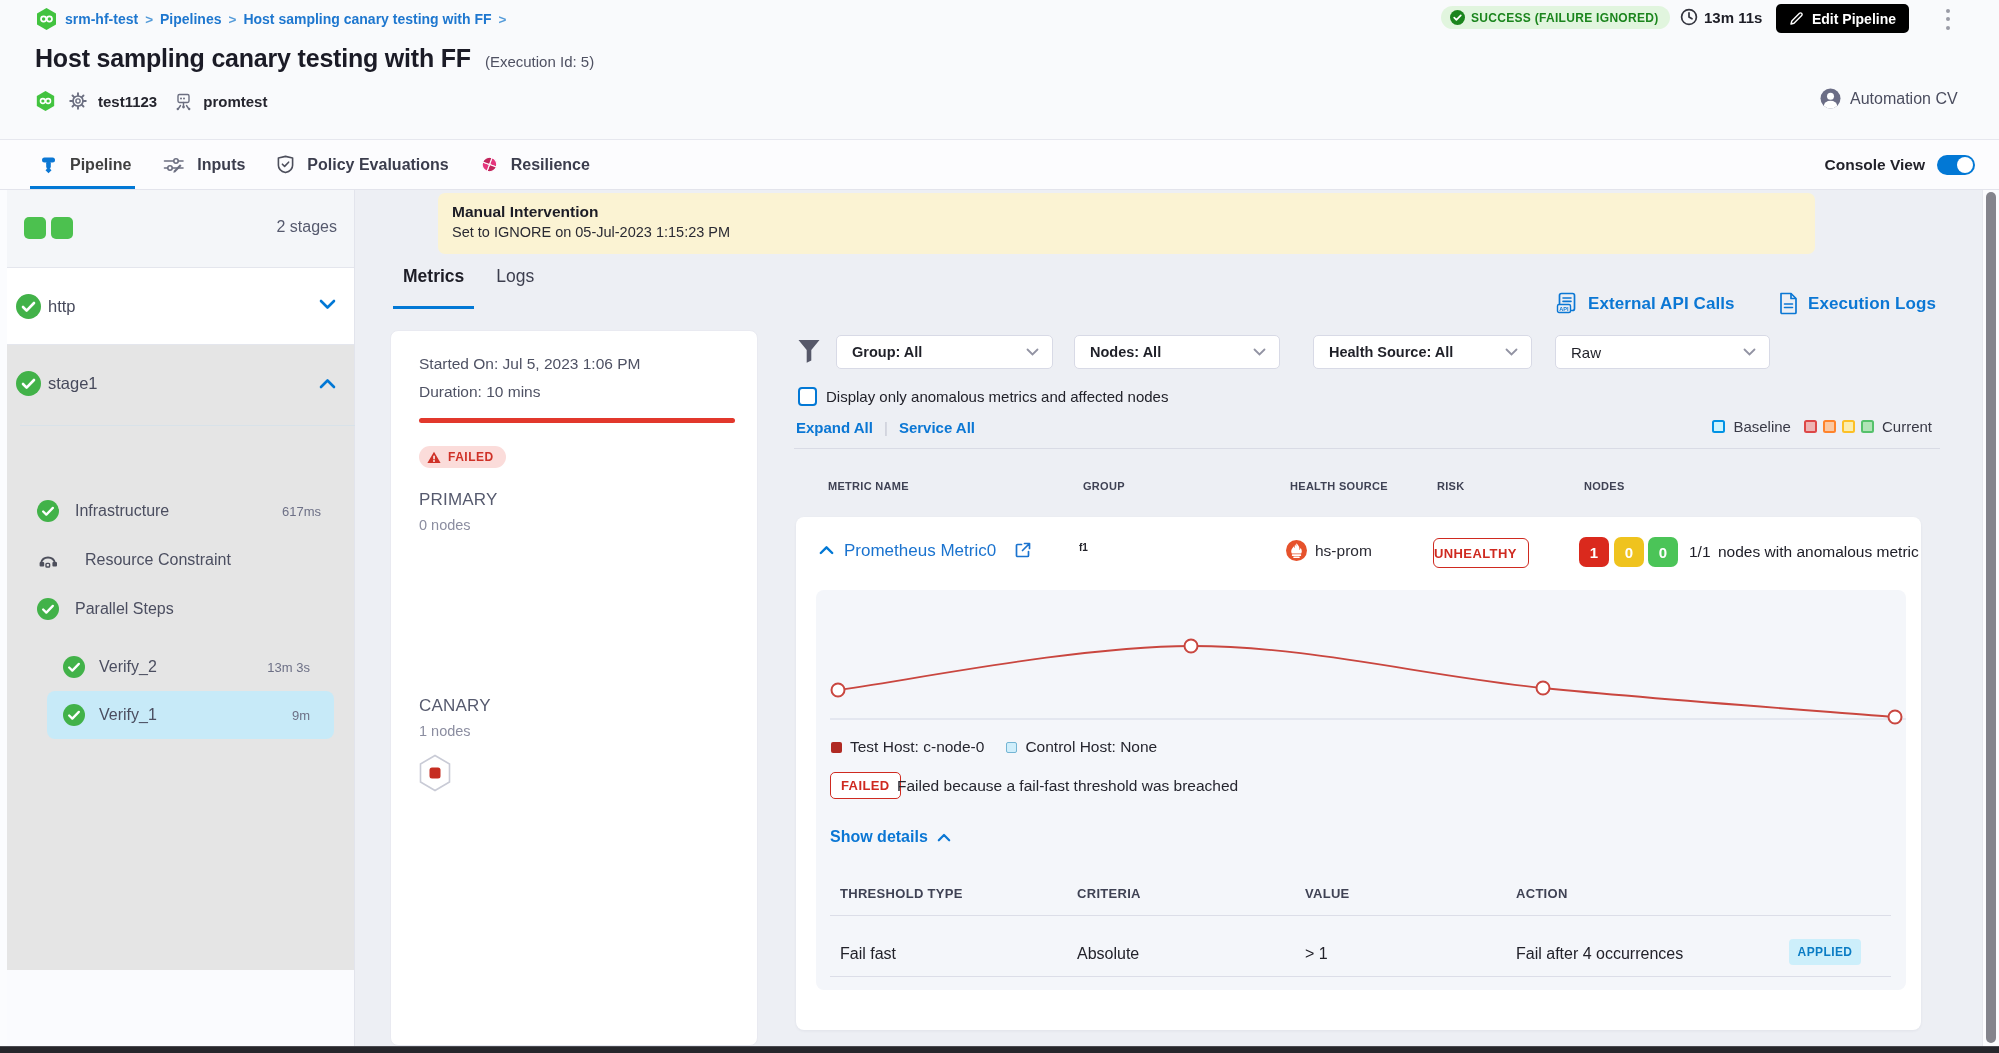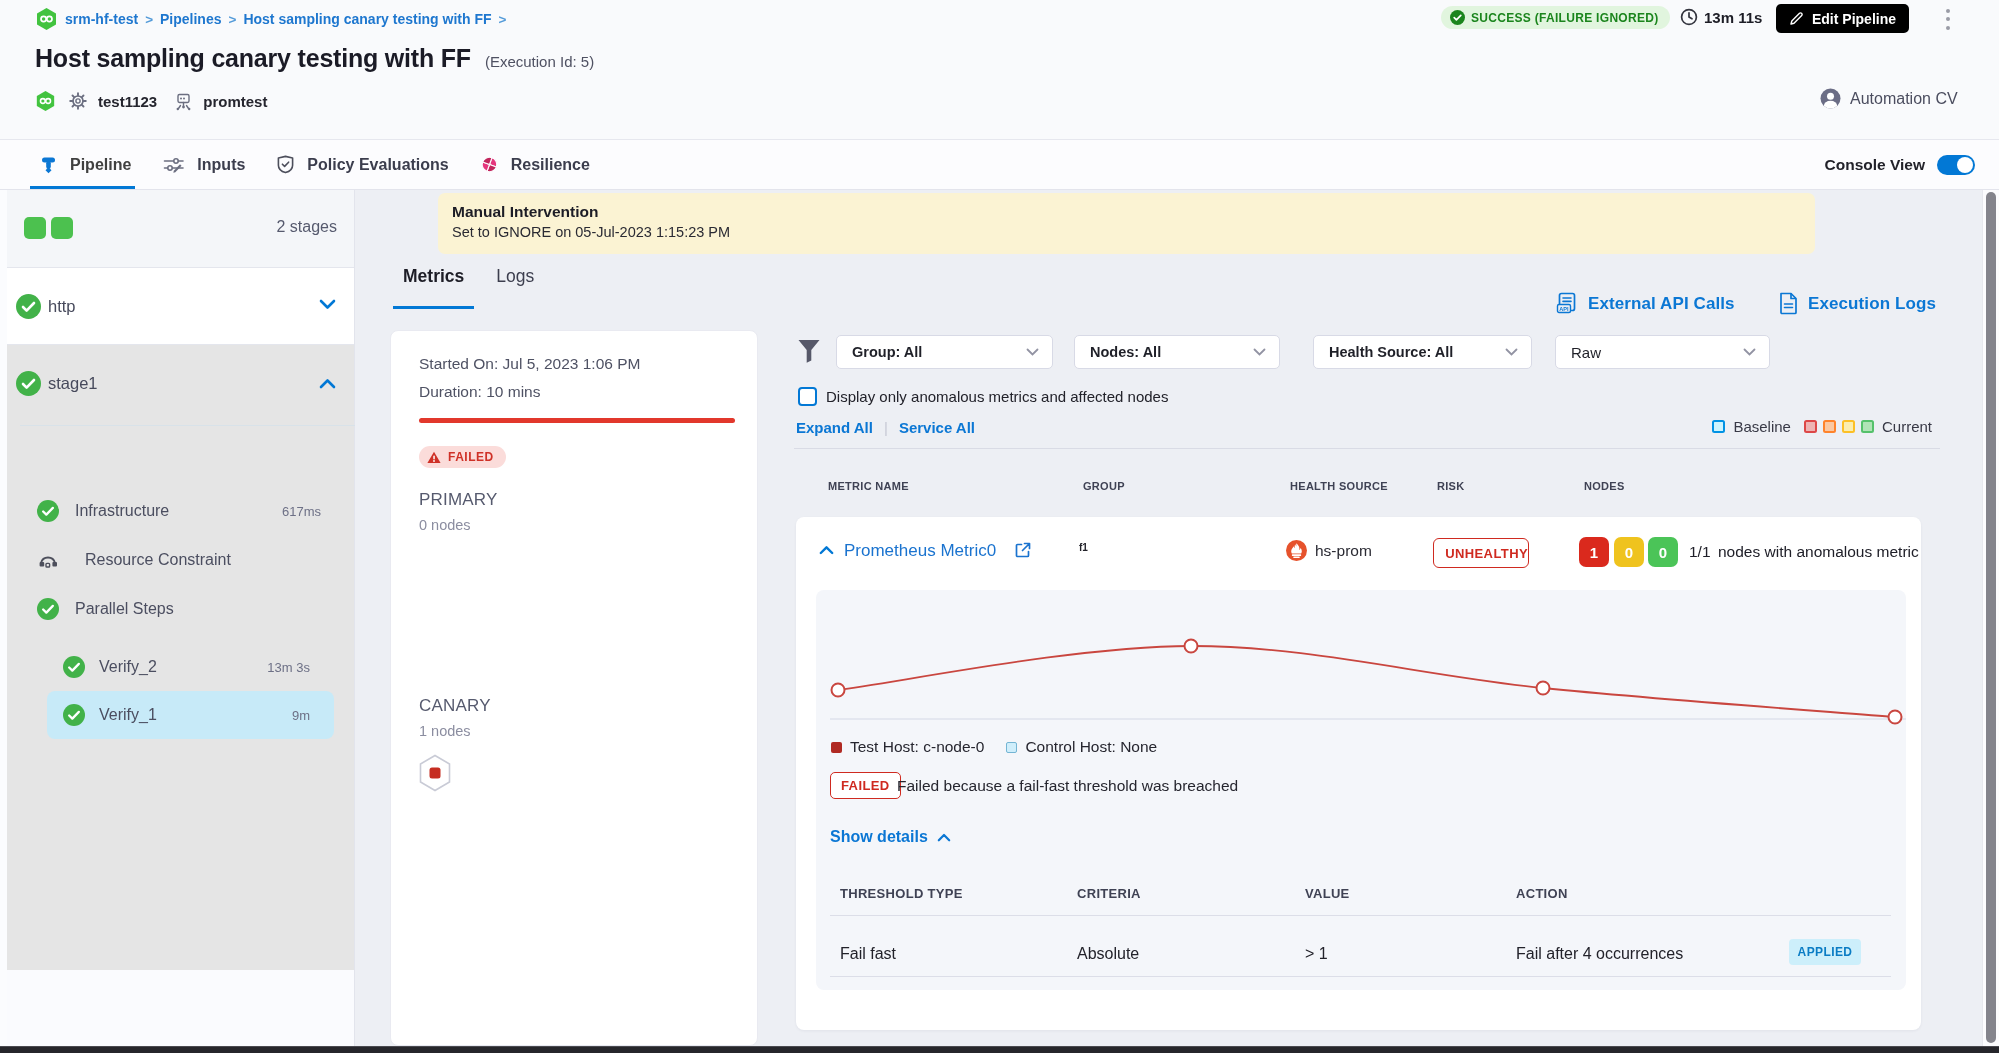--- a/index.html
+++ b/index.html
@@ -86,21 +86,21 @@
   .linkrow { position:absolute; left:440px; top:229px; display:flex; align-items:center; gap:11px; }
   .linkrow a { font-size:15px; font-weight:600; color:#0b77d4; text-decoration:none; cursor:pointer; }
   .linkrow .sep { color:#c6c8d4; font-size:15px; }
   .legend { position:absolute; top:228px; right:60px; display:flex; align-items:center; gap:6px; }
   .legend .lsq { width:13px; height:13px; border-radius:2.5px; border:2px solid transparent; }
   .legend span { font-size:15px; color:#383946; margin:0 7px 0 2px; }
   .thead-row { font-size:11px; font-weight:700; color:#3f4254; letter-spacing:.3px; }
 
   .mcard { position:absolute; left:440px; top:327px; width:1125px; height:513px; background:#fff; border-radius:8px; box-shadow:0 1px 3px rgba(40,41,61,.06); }
   .mname { font-size:17px; font-weight:500; color:#1a73cf; cursor:pointer; }
-  .unhealthy { position:absolute; left:637px; top:21px; width:96px; height:30px; border:1.5px solid #cf2a20; border-radius:6px; display:flex; align-items:center; justify-content:flex-end; }
+  .unhealthy { position:absolute; left:637px; top:21px; width:96px; height:30px; border:1.5px solid #cf2a20; border-radius:6px; display:flex; align-items:center; justify-content:flex-start; }
   .unhealthy span { font-size:13px; font-weight:700; letter-spacing:.4px; color:#cf2a20; }
   .nodesq { position:absolute; top:20px; width:30px; height:30px; border-radius:7px; display:flex; align-items:center; justify-content:center; }
   .nodesq span { color:#fff; font-size:15px; font-weight:700; }
   .inner { position:absolute; left:20px; top:73px; width:1090px; height:400px; background:#f4f6fa; border-radius:8px; }
   .clegend { position:absolute; left:15px; top:148px; display:flex; align-items:center; gap:8px; }
   .clegend .sq { width:11px; height:11px; border-radius:2px; border:1.5px solid transparent; }
   .clegend span { font-size:15.5px; color:#26262f; margin-right:14px; }
   .failed-badge { position:absolute; left:14px; top:182px; height:27px; padding:0 10px; border:1.5px solid #cf2a20; border-radius:5px; background:#fff; display:flex; align-items:center; }
   .failed-badge span { font-size:13px; font-weight:700; letter-spacing:.4px; color:#cf2a20; }
   .fail-msg { position:absolute; left:81px; top:187px; font-size:15.5px; color:#26262f; }

